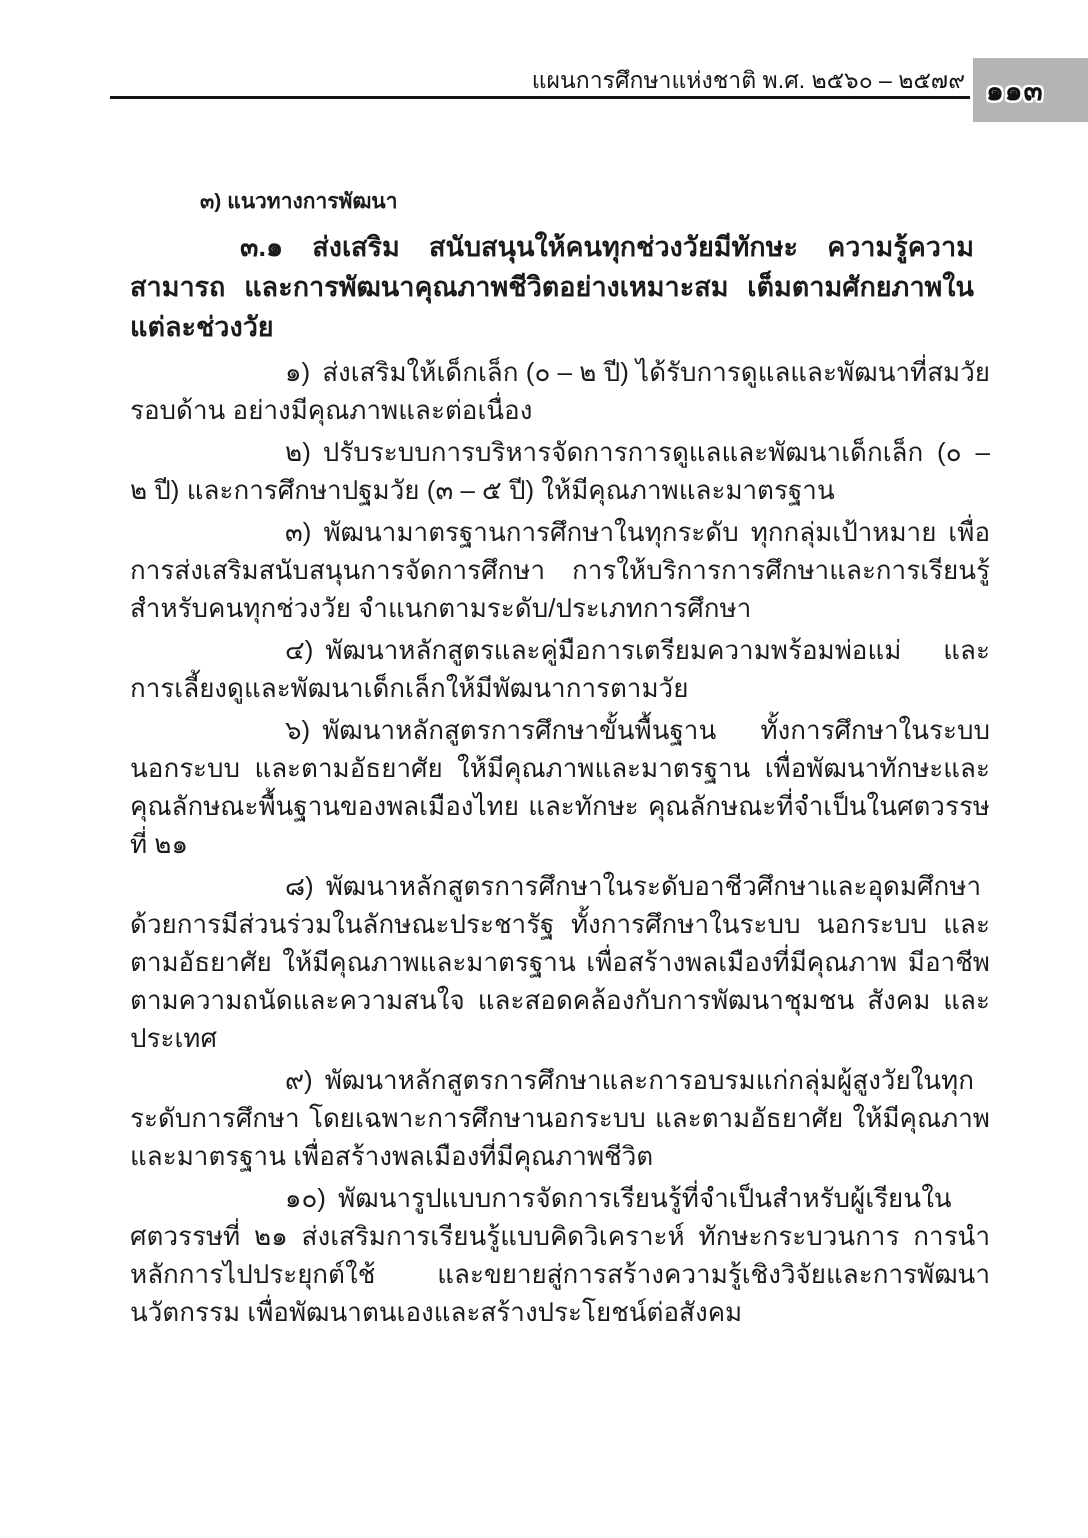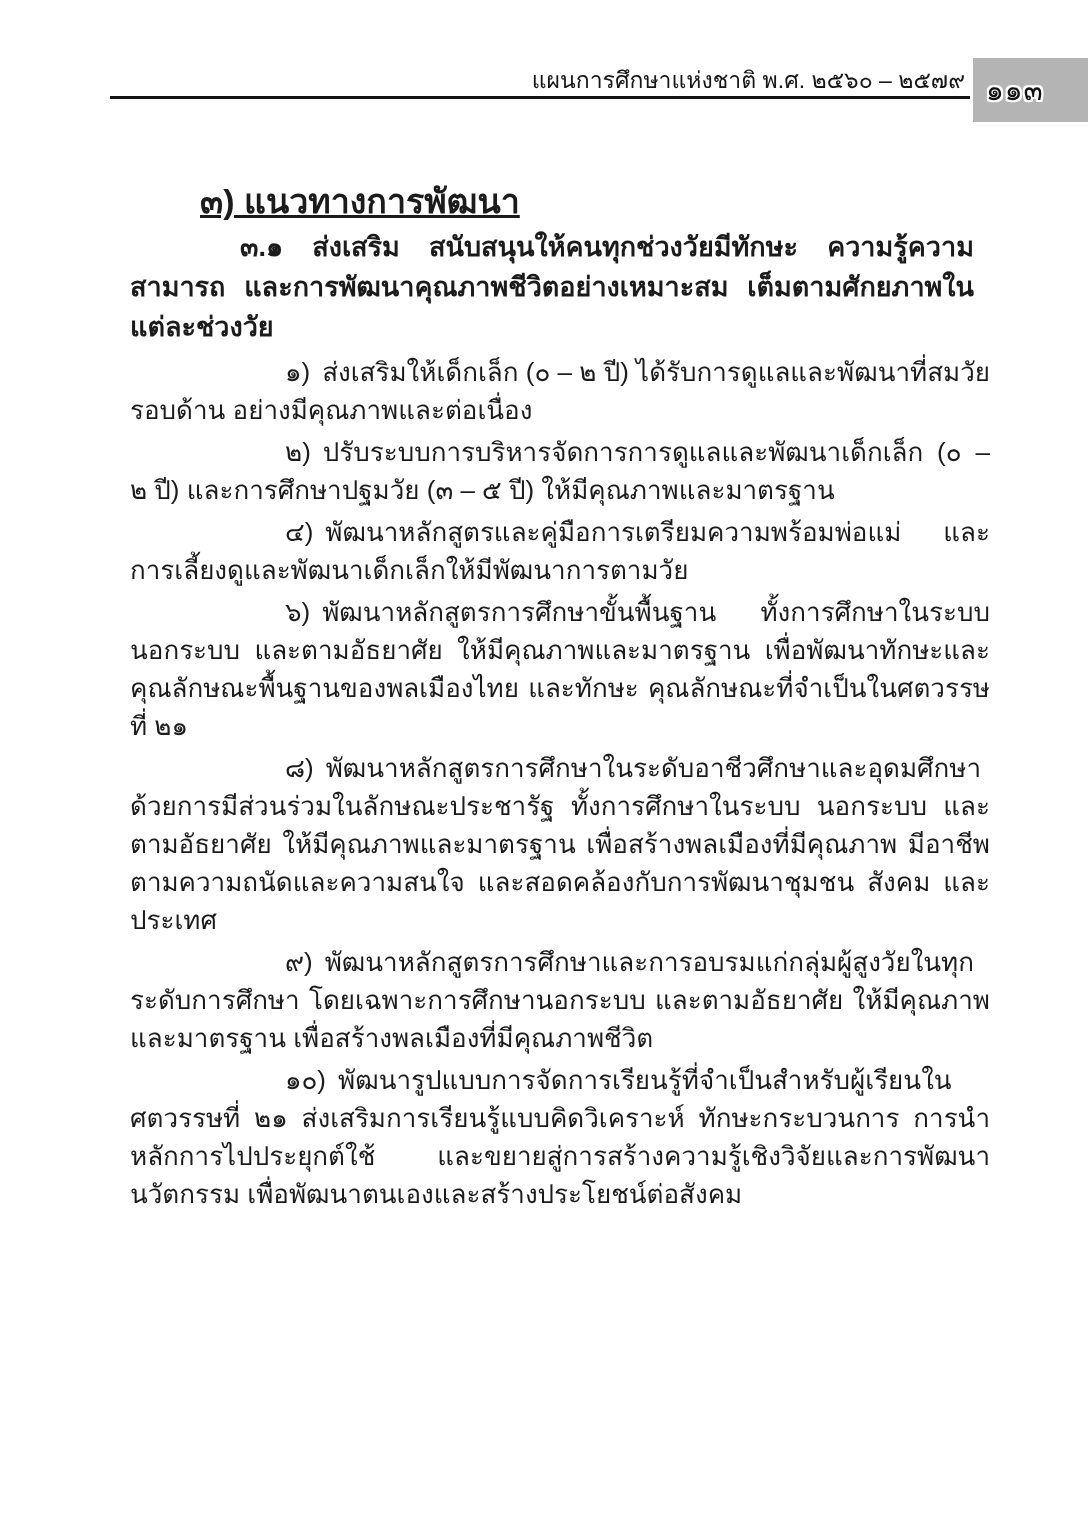--- a/index.html
+++ b/index.html
@@ -43,47 +43,46 @@
     top: 58px;
     left: 973px;
     width: 115px;
     height: 64px;
     background: #b4b4b4;
     display: flex;
     align-items: center;
   }
   .badge-text {
     font-size: 28px;
-    font-weight: normal;
+    font-weight: bold;
     color: #111111;
     padding-left: 13px;
     letter-spacing: 1px;
     text-shadow:
       -2px -2px 0 #fff,  2px -2px 0 #fff,
       -2px  2px 0 #fff,  2px  2px 0 #fff,
       -2px  0   0 #fff,  2px  0   0 #fff,
        0   -2px 0 #fff,  0    2px 0 #fff;
   }
   .content {
     position: absolute;
     left: 130px;
     top: 180px;
     width: 860px;
     font-size: 26px;
     line-height: 38px;
     text-align: justify;
   }
   .section-heading {
     font-weight: bold;
-    font-size: 34px;
+    font-size: 21px;
     line-height: 42px;
     padding-left: 70px;
     text-align: left;
     margin: 0 0 5px 0;
-    text-decoration: underline;
   }
   .subsection-heading {
     font-weight: bold;
     font-size: 27px;
     line-height: 40px;
     text-indent: 110px;
     margin: 0 16px 6px 0;
   }
   .item {
     margin: 4px 0 2px 0;
@@ -109,20 +108,21 @@
   <div class="content">
 
     <div class="section-heading">๓) แนวทางการพัฒนา</div>
 
     <div class="subsection-heading">๓.๑ ส่งเสริม สนับสนุนให้คนทุกช่วงวัยมีทักษะ ความรู้ความสามารถ และการพัฒนาคุณภาพชีวิตอย่างเหมาะสม เต็มตามศักยภาพในแต่ละช่วงวัย</div>
 
     <p class="item"><span class="num">๑)</span><span>ส่งเสริมให้เด็กเล็ก (๐ – ๒ ปี) ได้รับการดูแลและพัฒนาที่สมวัย รอบด้าน อย่างมีคุณภาพและต่อเนื่อง</span></p>
 
     <p class="item"><span class="num">๒)</span><span>ปรับระบบการบริหารจัดการการดูแลและพัฒนาเด็กเล็ก (๐ – ๒ ปี) และการศึกษาปฐมวัย (๓ – ๕ ปี) ให้มีคุณภาพและมาตรฐาน</span></p>
 
+    <p class="item"><span class="num">๓)</span><span>พัฒนามาตรฐานการศึกษาในทุกระดับ ทุกกลุ่มเป้าหมาย เพื่อการส่งเสริมสนับสนุนการจัดการศึกษา การให้บริการการศึกษาและการเรียนรู้สำหรับคนทุกช่วงวัย จำแนกตามระดับ/ประเภทการศึกษา</span></p>
 
     <p class="item"><span class="num">๔)</span><span>พัฒนาหลักสูตรและคู่มือการเตรียมความพร้อมพ่อแม่ และการเลี้ยงดูและพัฒนาเด็กเล็กให้มีพัฒนาการตามวัย</span></p>
 
 
     <p class="item"><span class="num">๖)</span><span>พัฒนาหลักสูตรการศึกษาขั้นพื้นฐาน ทั้งการศึกษาในระบบ นอกระบบ และตามอัธยาศัย ให้มีคุณภาพและมาตรฐาน เพื่อพัฒนาทักษะและคุณลักษณะพื้นฐานของพลเมืองไทย และทักษะ คุณลักษณะที่จำเป็นในศตวรรษที่ ๒๑</span></p>
 
 
     <p class="item"><span class="num">๘)</span><span>พัฒนาหลักสูตรการศึกษาในระดับอาชีวศึกษาและอุดมศึกษา ด้วยการมีส่วนร่วมในลักษณะประชารัฐ ทั้งการศึกษาในระบบ นอกระบบ และตามอัธยาศัย ให้มีคุณภาพและมาตรฐาน เพื่อสร้างพลเมืองที่มีคุณภาพ มีอาชีพตามความถนัดและความสนใจ และสอดคล้องกับการพัฒนาชุมชน สังคม และประเทศ</span></p>
 
     <p class="item"><span class="num">๙)</span><span>พัฒนาหลักสูตรการศึกษาและการอบรมแก่กลุ่มผู้สูงวัยในทุกระดับการศึกษา โดยเฉพาะการศึกษานอกระบบ และตามอัธยาศัย ให้มีคุณภาพและมาตรฐาน เพื่อสร้างพลเมืองที่มีคุณภาพชีวิต</span></p>

